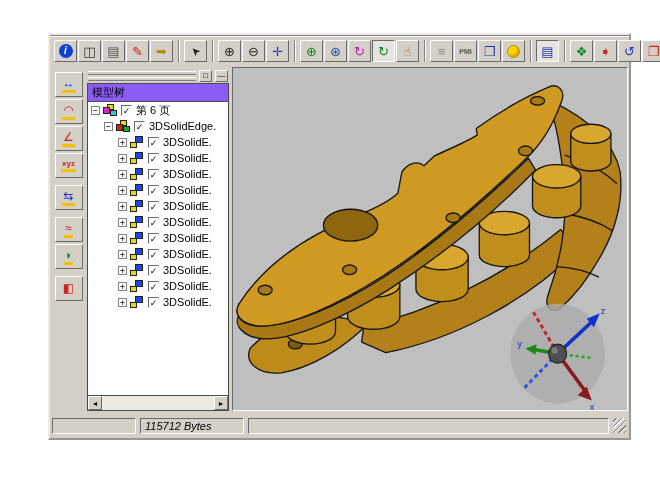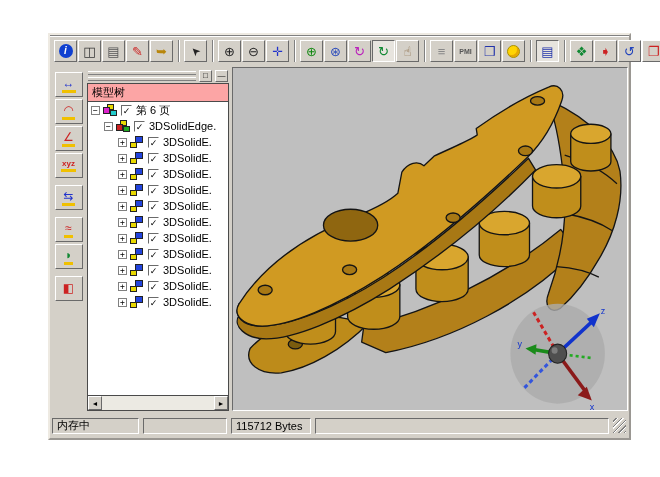--- a/index.html
+++ b/index.html
@@ -40,21 +40,21 @@
   .sicon.txticon{font-size:8px;font-weight:bold;}
   .sicon.nobar{border-bottom:none;}
 
   
   .treepanel{width:145px;display:flex;flex-direction:column;padding:2px 3px 1px 0;box-sizing:border-box;}
   .phead{height:15px;display:flex;align-items:center;gap:3px;padding:0 1px;}
   .grips{flex:1;display:flex;flex-direction:column;gap:2px;}
   .gripline{height:2px;border-top:1px solid #ffffff;border-bottom:1px solid #808080;}
   .pwbtn{width:13px;height:12px;background:#D4D0C8;border:1px solid;border-color:#ffffff #6a6a6a #6a6a6a #ffffff;
          font-size:8px;line-height:1;display:flex;align-items:center;justify-content:center;box-sizing:border-box;}
-  .ptitle{height:17px;background:#fca5a5;border:1px solid #4a4a4a;border-bottom:none;font-size:11px;
+  .ptitle{height:17px;background:#8b5cf6;border:1px solid #4a4a4a;border-bottom:none;font-size:11px;
           display:flex;align-items:center;padding-left:4px;}
   .treearea{flex:1;background:#ffffff;border:1px solid #4a4a4a;overflow:hidden;font-size:11px;position:relative;}
   .trow{height:16px;display:flex;align-items:center;white-space:nowrap;}
   .ind0{padding-left:3px;} .ind1{padding-left:16px;} .ind2{padding-left:30px;}
   .exp{width:9px;height:9px;border:1px solid #808080;background:#fff;font-size:8px;line-height:7px;
        text-align:center;margin-right:3px;flex:none;box-sizing:border-box;font-family:"DejaVu Sans Mono",monospace;}
   .cicon{width:15px;height:13px;position:relative;flex:none;margin-right:3px;}
   .cicon .q{position:absolute;border:1px solid #222;box-sizing:border-box;}
   .cb{width:11px;height:11px;background:#fff;border:1px solid;border-color:#6a6a6a #ffffff #ffffff #6a6a6a;
       font-size:9px;line-height:10px;text-align:center;margin-right:4px;flex:none;box-sizing:border-box;font-weight:bold;}
@@ -74,21 +74,21 @@
 
   
   .viewport{flex:1;background:#BFBFBF;border:1px solid;border-color:#6a6a6a #ffffff #ffffff #6a6a6a;
             position:relative;overflow:hidden;margin:1px 1px 1px 0;}
   .viewport svg{position:absolute;inset:0;width:100%;height:100%;}
 
   
   .statusbar{height:26px;display:flex;align-items:center;gap:4px;padding:4px 3px 3px 2px;box-sizing:border-box;}
   .spanel{height:16px;border:1px solid;border-color:#6a6a6a #ffffff #ffffff #6a6a6a;font-size:11px;
           display:flex;align-items:center;padding:0 4px;box-sizing:border-box;background:#D4D0C8;}
-  .sp1{width:87px;} .sp2{width:84px;} .sp3{width:80px;} .sp4{flex:1;}
+  .sp1{width:87px;} .sp2{width:84px;} .sp3{width:104px;font-style:italic;} .sp4{flex:1;}
   .resizegrip{width:13px;height:15px;
       background:repeating-linear-gradient(135deg,#D4D0C8 0 2px,#808080 2px 3px,#ffffff 3px 4px);}
 </style>
 </head>
 <body>
 
 <div class="win">
 
 
   <div class="toolbar">
@@ -428,20 +428,19 @@
           <circle cx="550" cy="354" r="3" fill="#7c7c7c" stroke="none"></circle>
           <text x="596" y="320" font-size="9" fill="#1133cc">z</text>
           <text x="585" y="410" font-size="9" fill="#1133cc">x</text>
           <text x="513" y="351" font-size="9" fill="#1133cc">y</text>
         </g>
       </svg>
     </div>
   </div>
 
   <div class="statusbar">
-    <span class="spanel sp1">内存中</span>
     <span class="spanel sp2"></span>
     <span class="spanel sp3">115712 Bytes</span>
     <span class="spanel sp4"></span>
     <span class="resizegrip"></span>
   </div>
 
 </div>
 
 </body></html>

